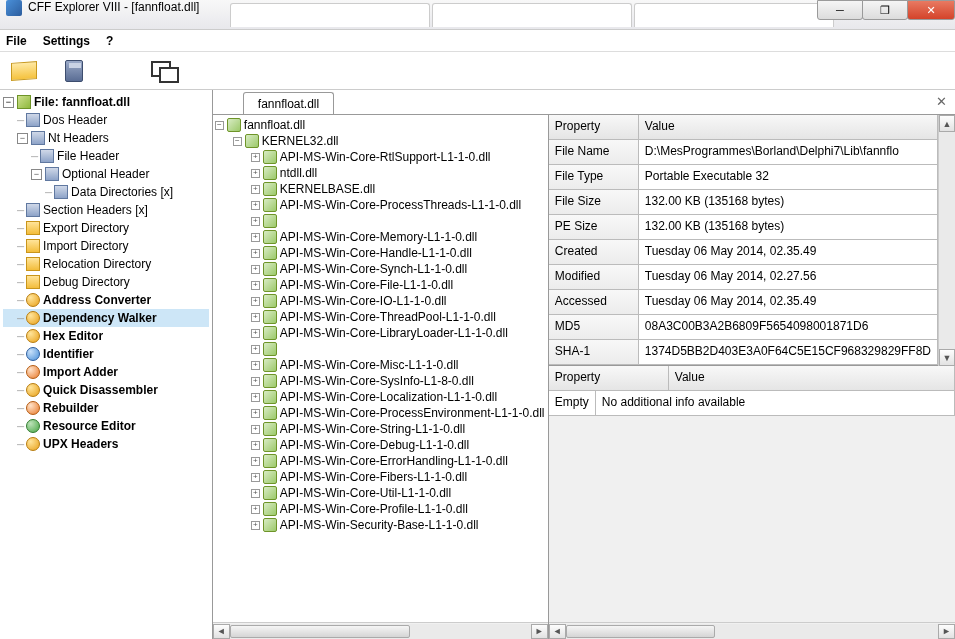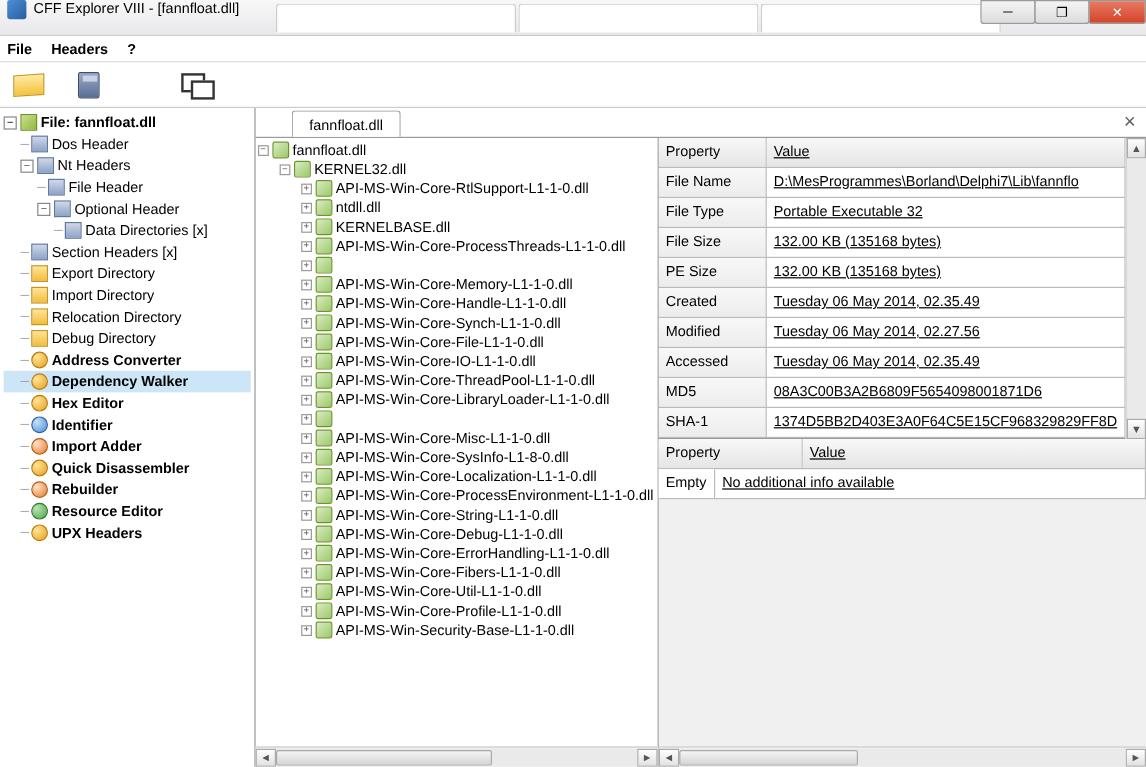--- a/index.html
+++ b/index.html
@@ -66,21 +66,21 @@
 .hscroll { height: 17px; background: #f0f0f0; border-top:1px solid #ccc; display:flex; align-items:center; }
 .hscroll .arrow { width:17px; height:15px; background:linear-gradient(#fdfdfd,#e2e2e2); border:1px solid #aaa; display:flex; align-items:center; justify-content:center; font-size:9px; color:#555; }
 .hscroll .track { flex:1; background:#eaeaea; height:15px; position:relative; }
 .hscroll .thumb { position:absolute; left:0; width:60%; height:13px; top:1px; background:linear-gradient(#f5f5f5,#d5d5d5); border:1px solid #aaa; border-radius:2px; }
 
 .prop-panel { flex: 1; display: flex; flex-direction: column; }
 .prop-table { border-bottom: 1px solid #999; }
 .prop-row { display: flex; font-size: 12px; height: 25px; }
 .prop-row .cell { border-right: 1px solid #bbb; border-bottom: 1px solid #bbb; padding: 4px 6px; overflow: hidden; white-space: nowrap; }
 .prop-row .cell.k { width: 90px; background: linear-gradient(#f8f8f8,#ececec); }
-.prop-row .cell.v { flex: 1; text-decoration: underline; }
+.prop-row .cell.v { flex: 1; }
 .prop-row.hdr .cell { background: linear-gradient(#f8f8f8,#e5e5e5); font-weight: normal; }
 .prop-row.hdr .cell.k2 { width: 120px; background: linear-gradient(#f8f8f8,#e5e5e5); }
 .vscroll { width:17px; background:#f0f0f0; border-left:1px solid #ccc; display:flex; flex-direction:column; }
 .vscroll .arrow { height:17px; background:linear-gradient(#fdfdfd,#e2e2e2); border:1px solid #aaa; display:flex; align-items:center; justify-content:center; font-size:9px; color:#555; }
 .vscroll .track { flex:1; background:#eaeaea; }
 
 .prop-wrap { display:flex; }
 .prop-wrap .prop-table { flex:1; }
 .prop2 { flex:1; background:#f0f0f0; display:flex; flex-direction:column; }
 .prop2-table { background:#fff; }
@@ -102,21 +102,21 @@
   </div>
   <div class="win-controls">
     <div class="win-btn">─</div>
     <div class="win-btn">❐</div>
     <div class="win-btn close">✕</div>
   </div>
 </div>
 
 <div class="menubar">
   <span>File</span>
-  <span>Headers</span>
+  <span>Settings</span>
   <span>?</span>
 </div>
 
 <div class="toolbar">
   <div class="tb-icon">
       <div class="ico-envelope"></div>
     </div>
   <div class="tb-icon">
       <div class="ico-disk"></div>
     </div>

